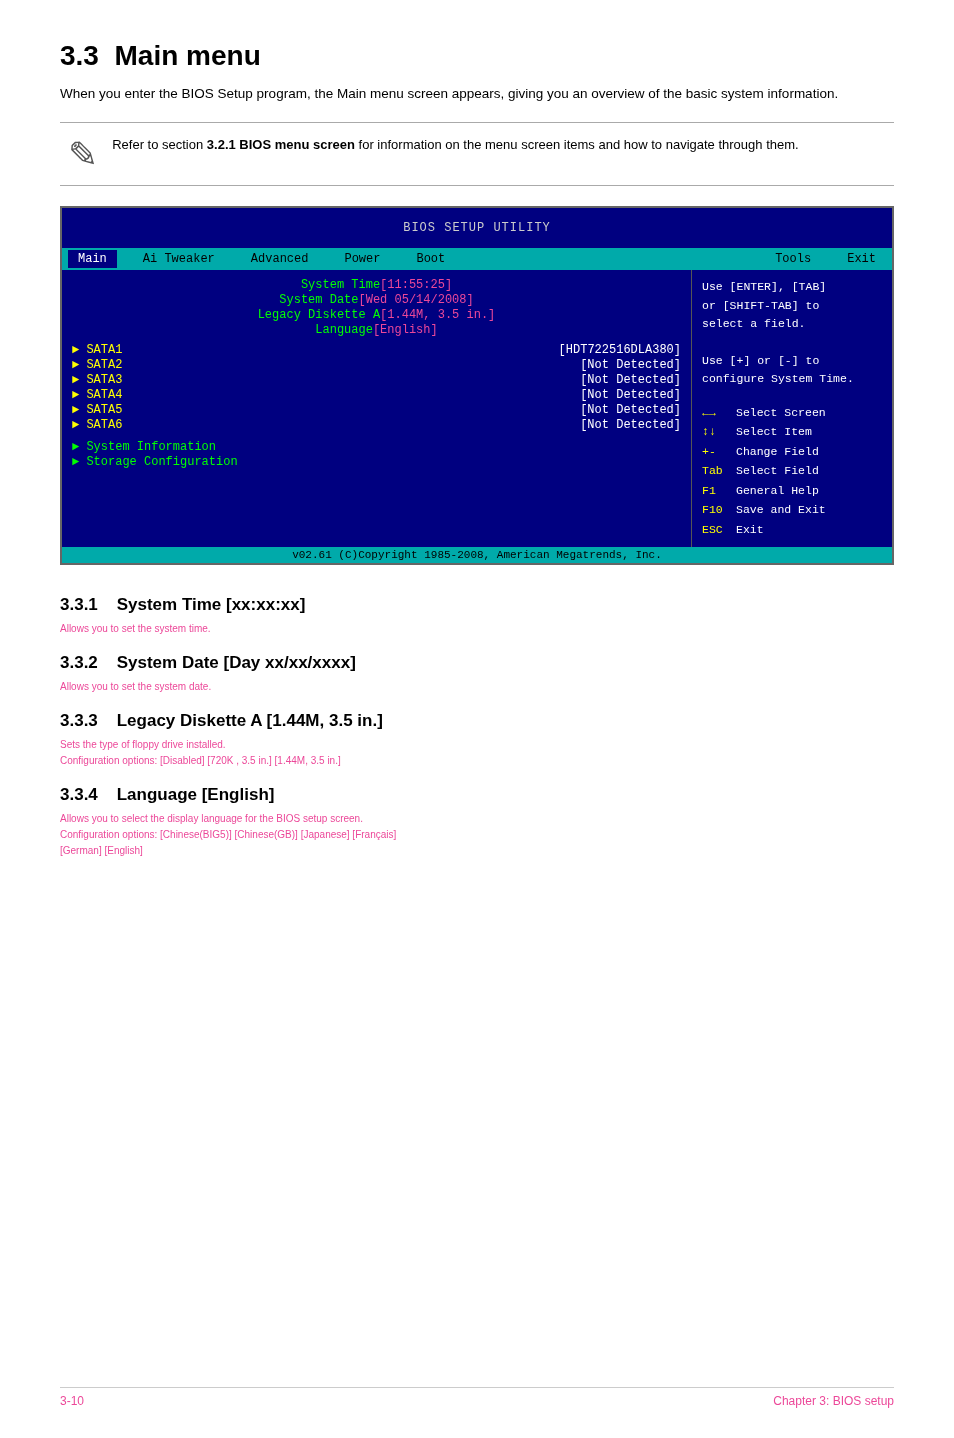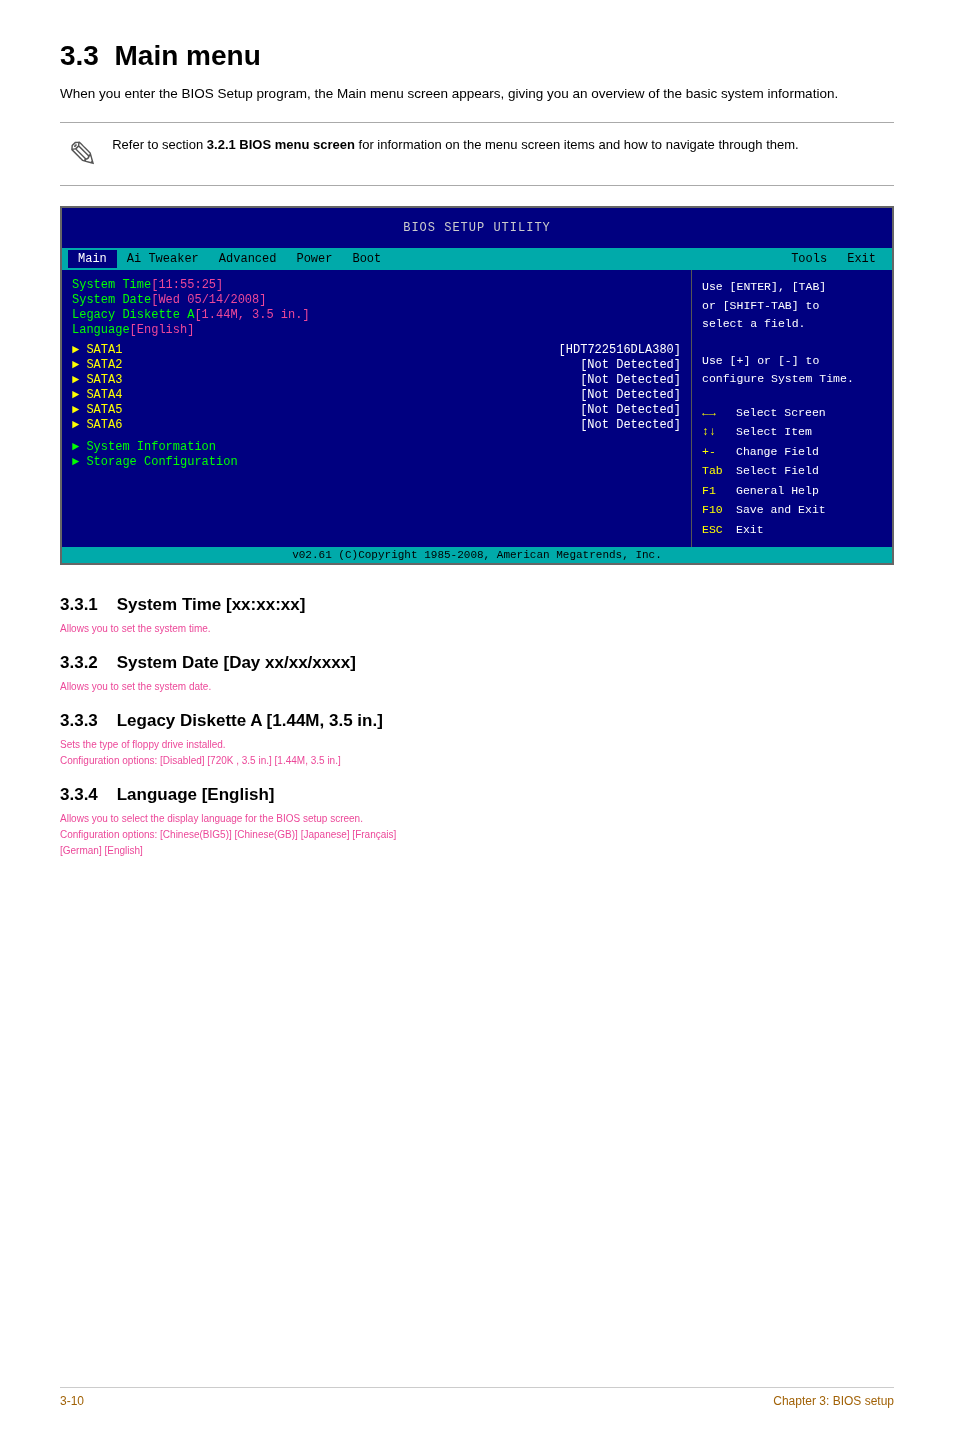--- a/index.html
+++ b/index.html
@@ -74,21 +74,21 @@
       font-size: 12px;
       letter-spacing: 1px;
     }
 
     .bios-menu-bar {
       background: #00aaaa;
       color: #000;
       display: flex;
       align-items: center;
       padding: 2px 6px;
-      gap: 0;
+      gap: 16px;
     }
     .bios-menu-item {
       padding: 2px 10px;
       font-family: 'Courier New', Courier, monospace;
       font-size: 12px;
       color: #000;
       font-weight: normal;
     }
     .bios-menu-item.active {
       background: #000080;
@@ -113,21 +113,21 @@
     .bios-right {
       width: 200px;
       padding: 8px 10px;
       color: #fff;
       font-family: Liberation Mono, monospace;
       font-size: 12px;
     }
 
     .bios-row {
       display: flex;
-      justify-content: flex-start;
+      justify-content: center;
       margin-bottom: 1px;
     }
     .bios-label {
       color: #00ff00;
     }
     .bios-value {
       color: #ec4899;
     }
 
     .bios-sata-section {
@@ -205,21 +205,21 @@
 
     
     .page-footer {
       position: fixed;
       bottom: 30px;
       left: 60px;
       right: 60px;
       display: flex;
       justify-content: space-between;
       font-size: 12px;
-      color: #a16207;
+      color: #ec4899;
       border-top: 1px solid #ccc;
       padding-top: 6px;
     }
   </style>
 </head>
 <body>
 
 <h1 class="section-title">
   <span>3.3</span>&nbsp;&nbsp;<span>Main menu</span>
 </h1>

